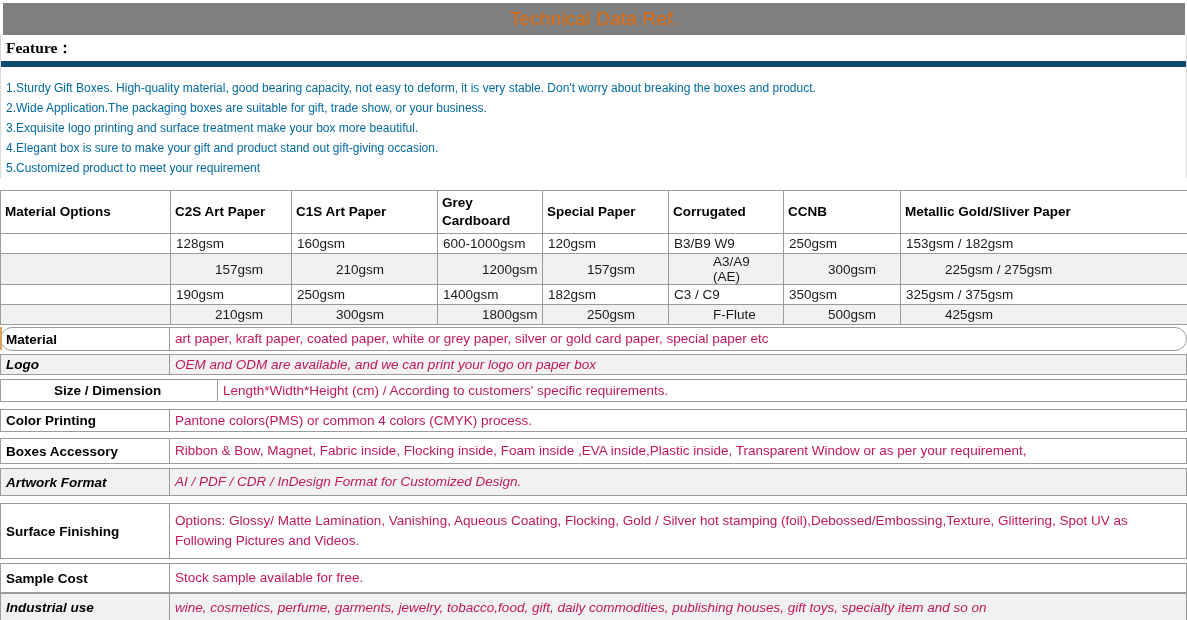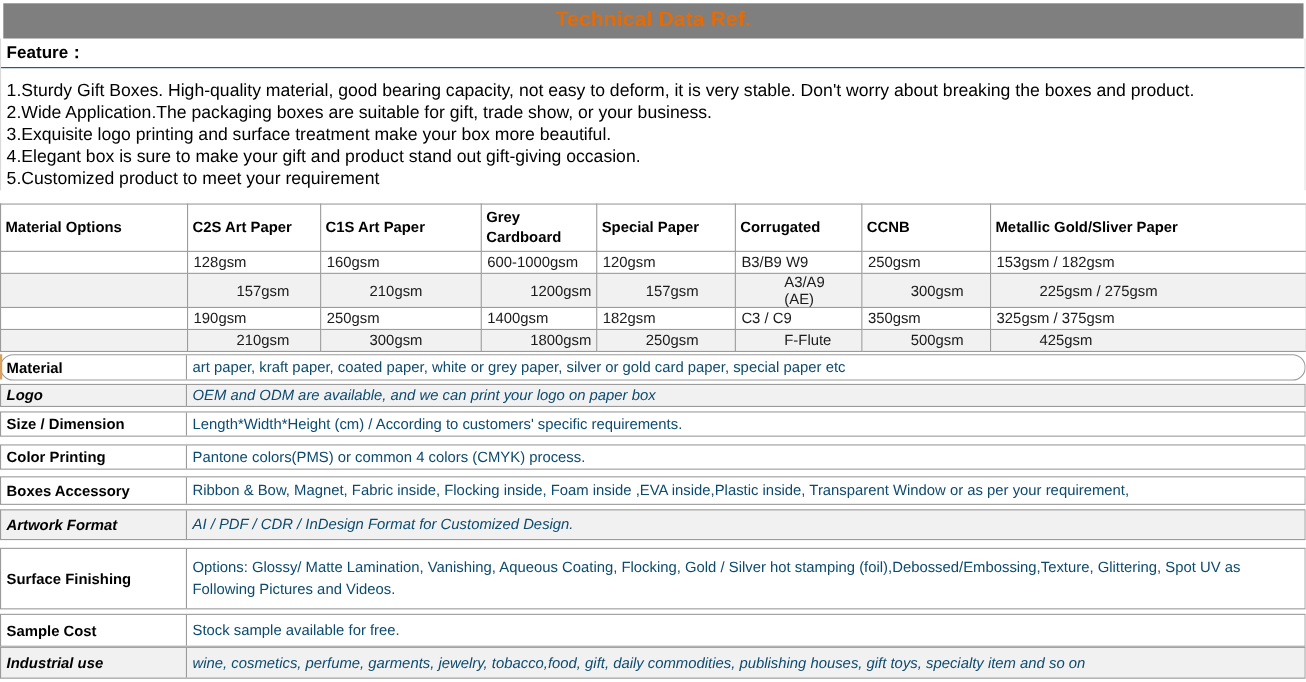--- a/index.html
+++ b/index.html
@@ -6,28 +6,28 @@
   body{
     width:1187px;height:620px;overflow:hidden;background:#ffffff;
     font-family:"Liberation Sans", sans-serif;color:#111;
     -webkit-font-smoothing:antialiased;
   }
   
   .banner{
     margin:3px 2px 0 3px;height:32px;background:#7f7f7f;
     display:flex;align-items:center;justify-content:center;
   }
-  .banner-title{color:#e36c0a;font-weight:bold;font-size:19px;letter-spacing:.2px;}
+  .banner-title{color:#e36c0a;font-weight:normal;font-size:19px;letter-spacing:.2px;}
   
   .feature-section{border-left:1px solid #d9d9d9;border-right:1px solid #d9d9d9;}
   .feature-head{
     height:26px;display:flex;align-items:center;padding-left:5px;
-    border-bottom:1px solid #0c4a6e;font-weight:bold;font-size:15.5px;color:#000;
+    border-bottom:6px solid #0c4a6e;font-weight:bold;font-size:15.5px;color:#000;font-family:Liberation Serif, serif;
   }
-  .features{padding:11px 6px 0 5px;font-size:16px;color:#000000;}
+  .features{padding:11px 6px 0 5px;font-size:12px;color:#0369a1;}
   .features .feature-item{line-height:20px;white-space:nowrap;}
   
   table.spec-table{
     border-collapse:collapse;table-layout:fixed;width:1187px;margin-top:12px;
     font-size:13.5px;
   }
   table.spec-table th, table.spec-table td{
     border:1px solid #9b9b9b;overflow:hidden;white-space:normal;
     vertical-align:middle;text-align:left;color:#000;
   }
@@ -41,26 +41,26 @@
     position:relative;box-sizing:border-box;
   }
   .spec-row.alt{background:#f1f1f1;font-style:italic;}
   .spec-label{
     width:169px;flex:0 0 169px;border-right:1px solid #9b9b9b;
     display:flex;align-items:center;padding-left:5px;box-sizing:border-box;
     font-weight:bold;font-size:13.5px;color:#000;
   }
   .spec-value{
     flex:1;display:flex;align-items:center;padding:2px 8px 2px 5px;
-    font-size:13.5px;line-height:20px;color:#0c4a6e;
+    font-size:13.5px;line-height:20px;color:#be185d;
   }
   .row-material{height:24px;margin-bottom:3px;border-radius:13px;}
   .row-material::before{content:"";position:absolute;left:-1px;top:-1px;width:2px;height:23px;background:#dca05e;}
   .row-logo{height:21px;margin-bottom:4px;}
-  .row-size{height:23px;margin-bottom:7px;}
+  .row-size{height:23px;margin-bottom:7px;padding-left:48px;}
   .row-color{height:23px;margin-bottom:6px;text-align:center;}
   .row-boxes{height:26px;margin-bottom:4px;}
   .row-artwork{height:28px;margin-bottom:7px;}
   .row-surface{height:56px;margin-bottom:4px;}
   .row-industrial{height:29px;margin-bottom:5px;}
   .row-sample{height:30px;}
 </style>
 </head>
 <body>
 

